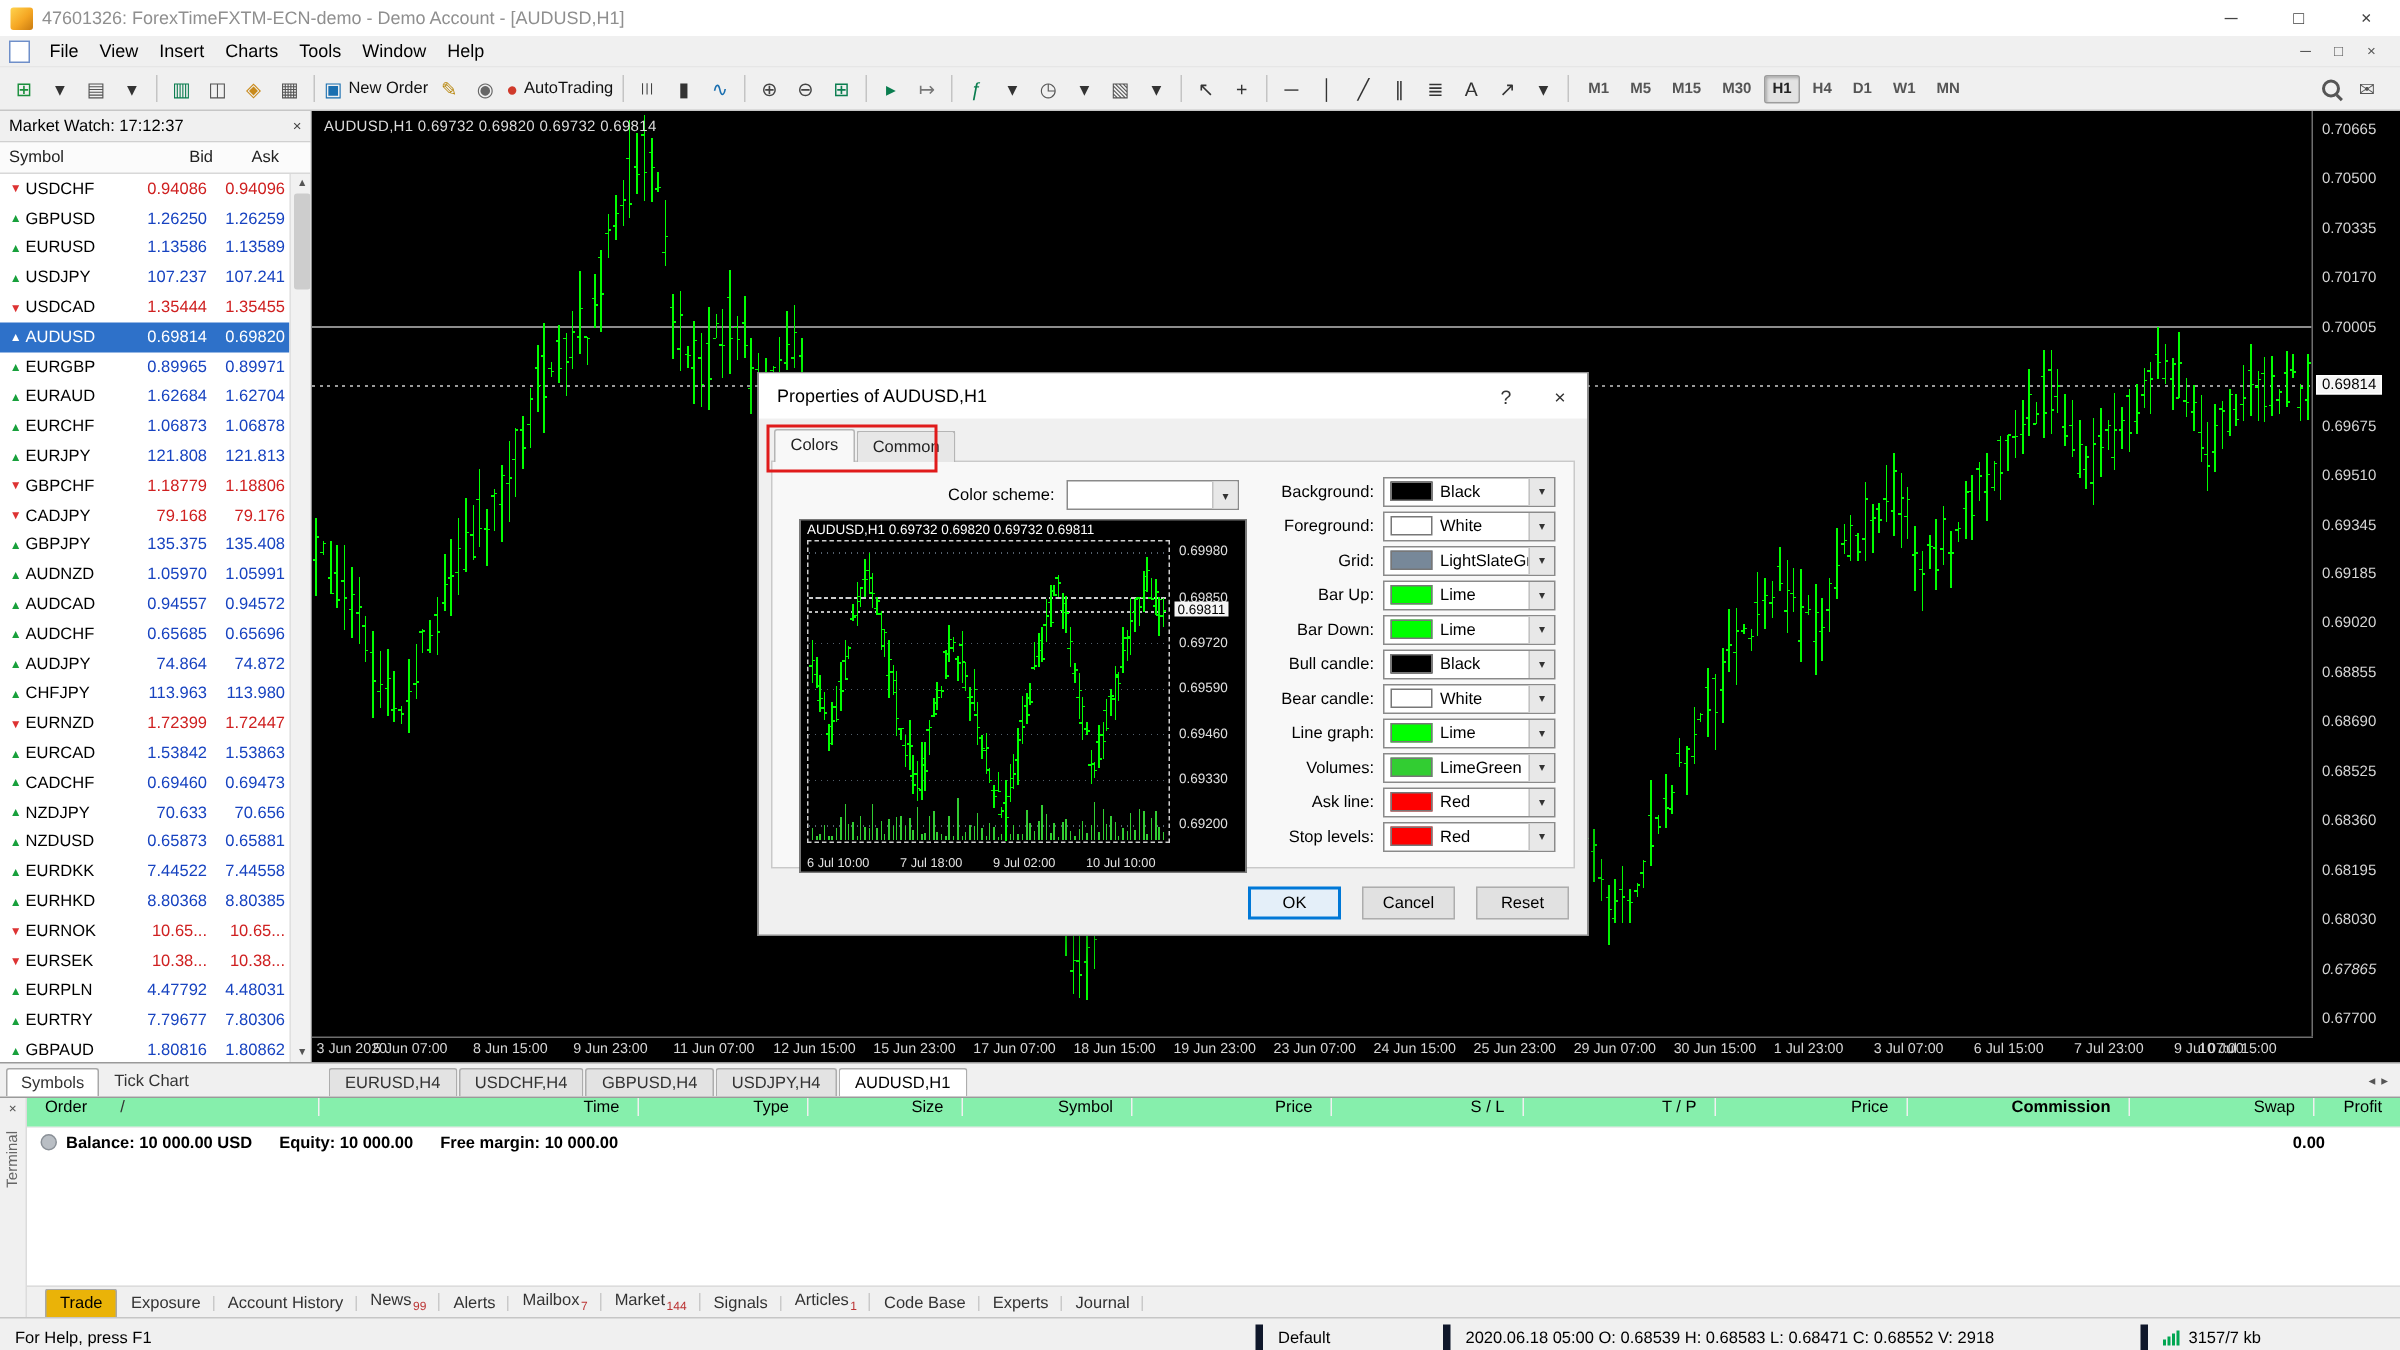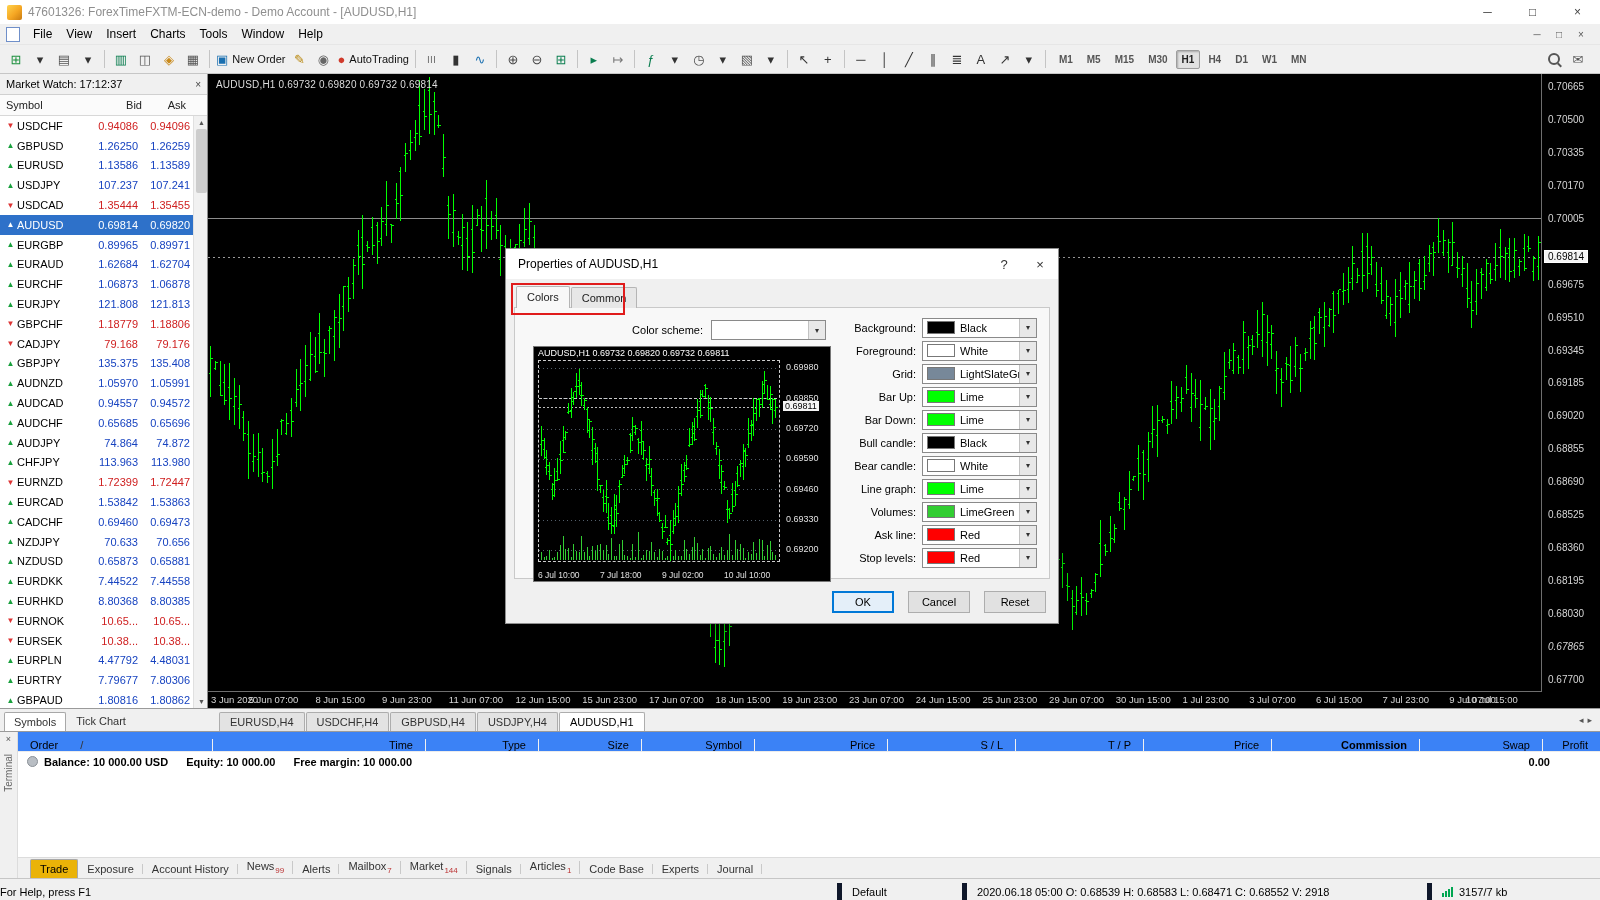--- a/index.html
+++ b/index.html
@@ -80,39 +80,39 @@
   .ctab{font-size:11px;padding:3px 10px;margin-right:1px;background:#e3e3e3;border:1px solid #adadad;border-bottom:none;border-radius:2px 2px 0 0;color:#333}
   .ctab.active{background:#fff;color:#000}
   .tab-nav{margin-left:auto;align-self:center;display:flex;gap:4px;padding:0 8px;color:#555;font-size:9px}
 
   
   .terminal{height:146px;background:#fff;border-top:1px solid #9a9a9a;display:flex;flex:none}
   .t-side{width:17px;background:#f0f0f0;border-right:1px solid #dcdcdc;display:flex;flex-direction:column;align-items:center;padding-top:2px;flex:none}
   .t-side .x{font-size:9px;color:#555}
   .t-side .vlabel{writing-mode:vertical-rl;transform:rotate(180deg);font-size:10px;color:#666;margin-top:10px}
   .t-body{flex:1;display:flex;flex-direction:column;overflow:hidden}
-  .t-head{height:19px;display:flex;align-items:flex-end;font-size:11px;background:#3b82f6;border-bottom:1px solid #ececec;flex:none}
+  .t-head{height:19px;display:flex;align-items:flex-start;font-size:11px;background:#86efac;border-bottom:1px solid #ececec;flex:none}
   .t-cell{text-align:right;padding-right:12px;border-right:1px solid #f0f0f0;color:#000;flex:none;white-space:nowrap}
   .t-cell.first{text-align:left;padding-left:12px;display:flex}
   .t-cell .sort{margin-left:22px;color:#333}
   .t-balance{height:19px;display:flex;align-items:center;font-size:11px;font-weight:bold;flex:none}
   .t-balance .dot{width:9px;height:9px;border-radius:50%;background:#b9bec4;border:1px solid #8a9097;margin:0 6px 0 9px;flex:none}
   .t-balance .seg{margin-right:18px;white-space:nowrap}
   .t-profit{margin-left:auto;padding-right:50px;font-weight:bold}
   .t-space{flex:1;background:#fff}
   .t-tabs{height:20px;background:#f0f0f0;border-top:1px solid #dcdcdc;display:flex;align-items:flex-end;padding-left:12px;flex:none}
   .t-tab{font-size:11px;padding:3px 9px;color:#333;position:relative}
   .t-tab::after{content:"";position:absolute;right:0;top:4px;bottom:4px;width:1px;background:#c9c9c9}
   .t-tab.active{background:#eab308;border:1px solid #a8a8a8;border-bottom:none;border-radius:2px 2px 0 0;font-weight:normal;color:#000}
   .t-tab.active::after{display:none}
   .badge{font-size:8px;color:#b33;vertical-align:sub;margin-left:1px}
 
   
   .statusbar{height:26px;background:#f0f0f0;border-top:1px solid #c6c6c6;display:flex;align-items:center;font-size:11px;flex:none}
-  .sb-help{flex:1;padding-left:0}
+  .sb-help{flex:1;padding-left:10px}
   .sb-seg{border-left:5px solid #0f172a;height:18px;display:flex;align-items:center;padding:0 10px;white-space:nowrap}
   .sb-profile{width:100px}
   .sb-quote{width:440px}
   .sb-traffic{width:148px}
   .sig{display:flex;align-items:flex-end;gap:1px;margin-right:6px}
   .sig span{width:2px;background:#00a651;display:block}
 
   
   .dialog{position:absolute;left:505px;top:248px;width:552px;height:374px;background:#f0f0f0;border:1px solid #8f8f8f;box-shadow:3px 8px 22px rgba(0,0,0,.4);z-index:20}
   .d-title{height:30px;background:#fff;display:flex;align-items:center;padding-left:12px;font-size:12px;color:#000}

